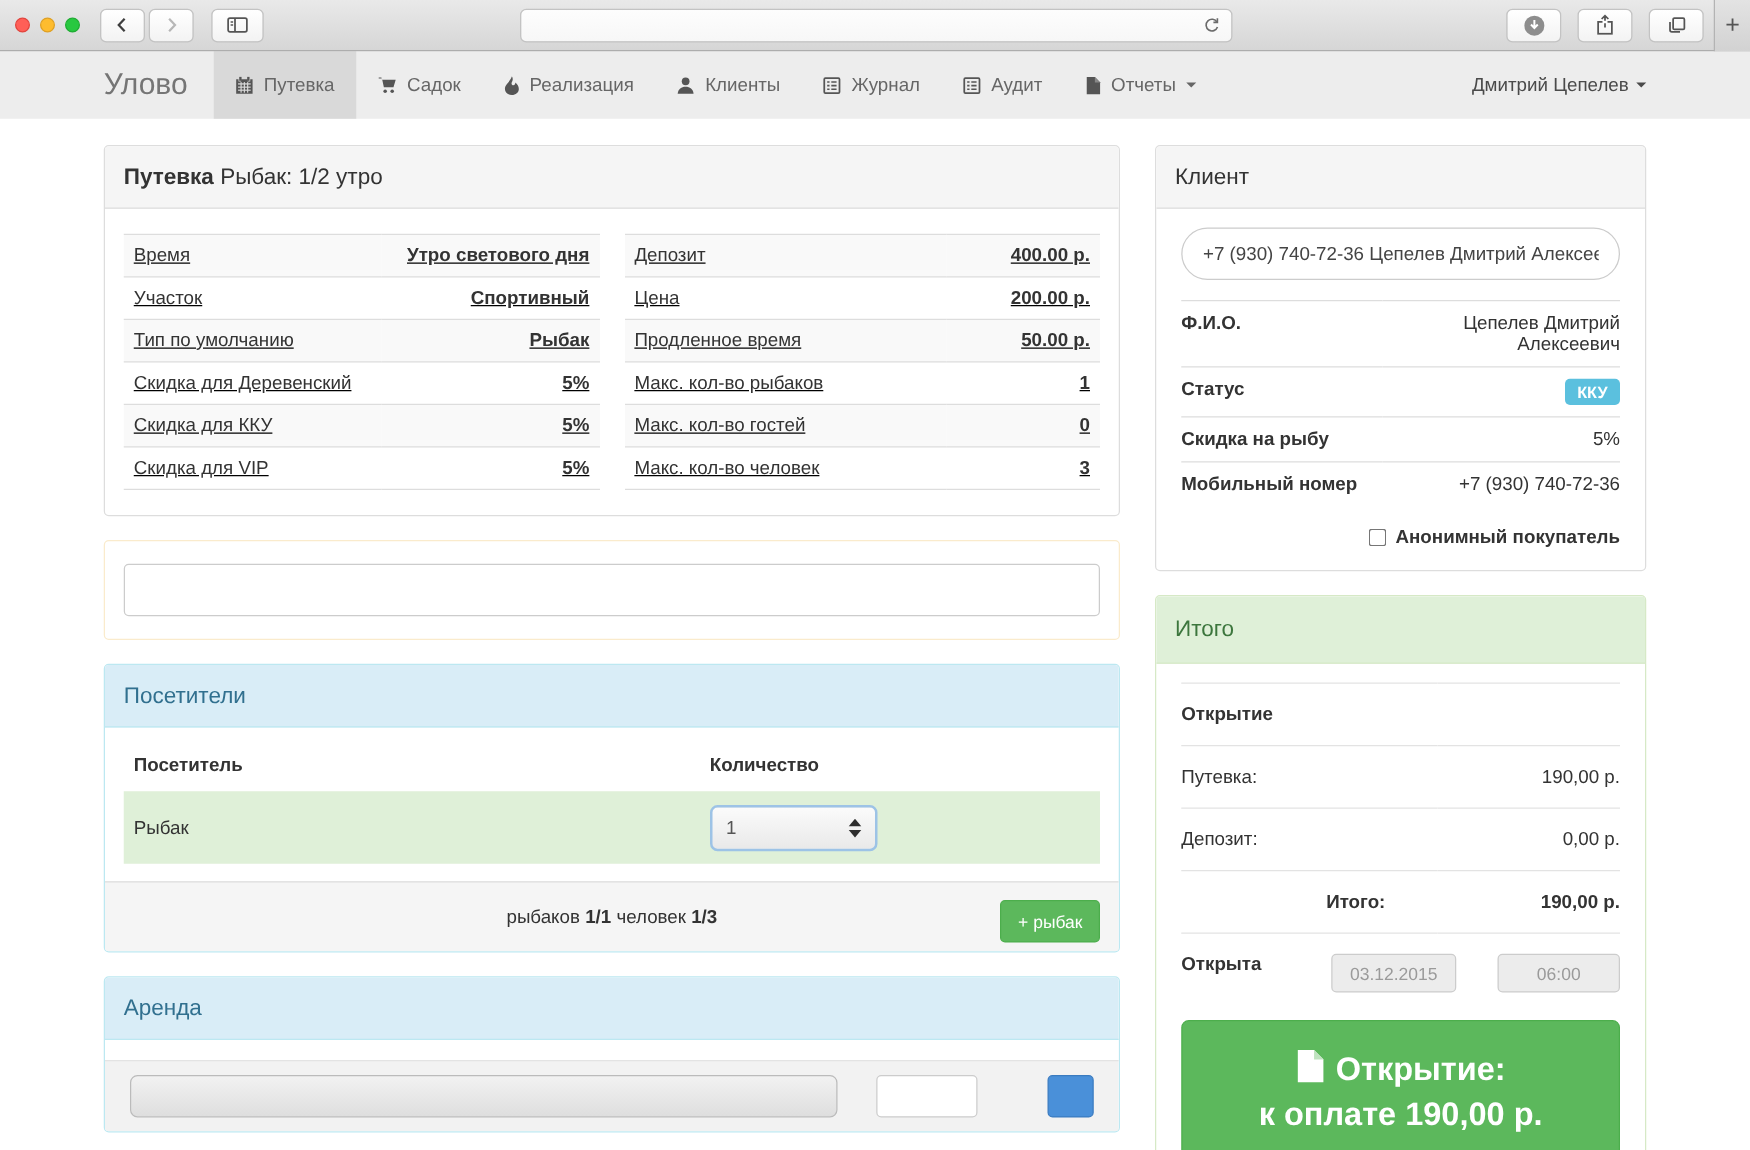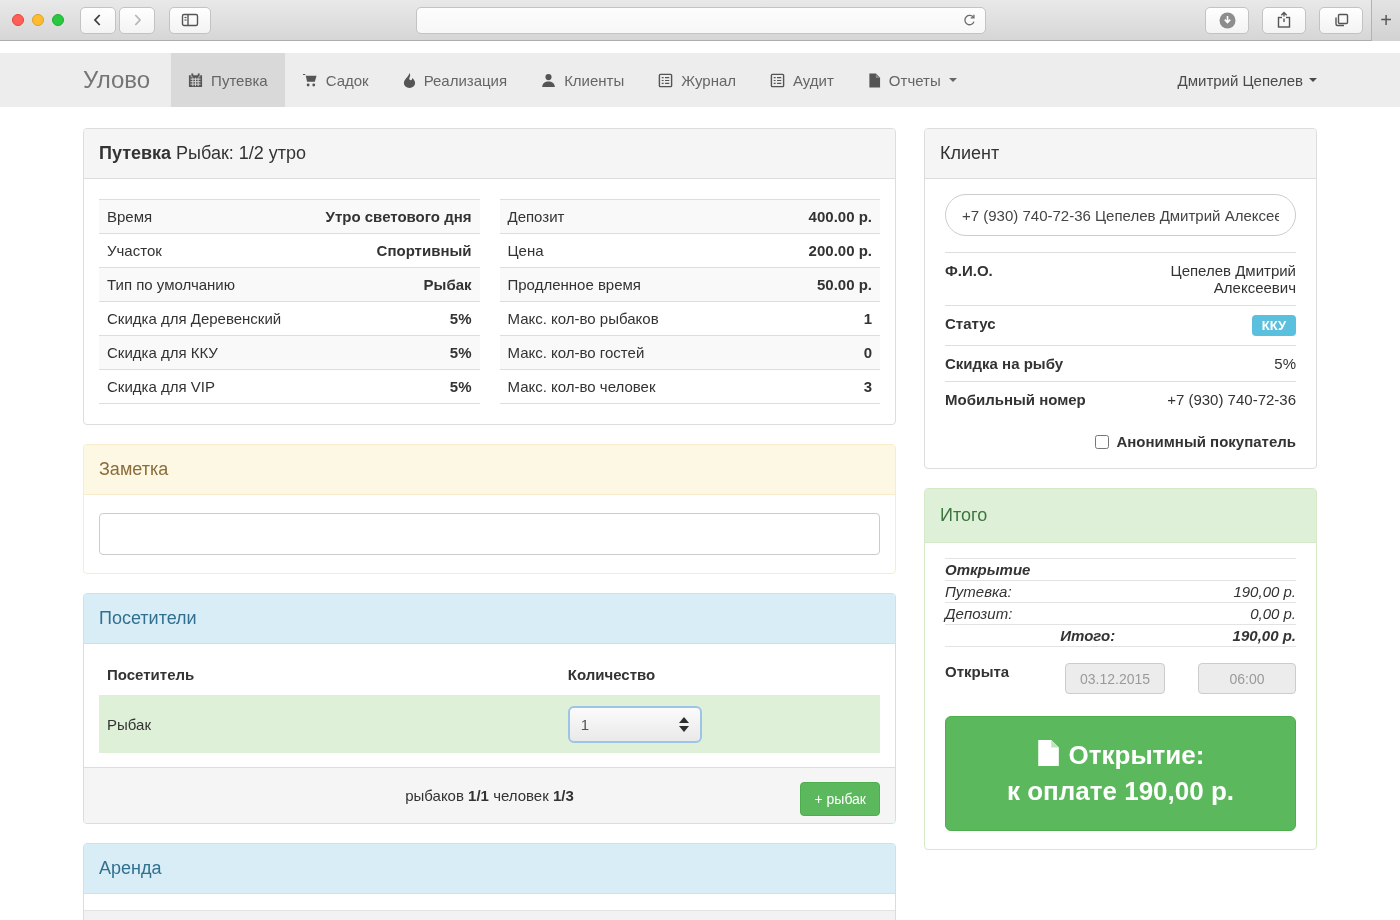--- a/index.html
+++ b/index.html
@@ -24,21 +24,21 @@
             border:1px solid #c3c3c3; border-radius:5px; display:flex; align-items:center;
             padding:0 8px; }
   .urlbar input { flex:1; border:none; outline:none; background:transparent; font-size:13px; color:#333; }
   .chrome-right { display:flex; gap:13px; align-items:center; margin-left:14px; }
   .newtab { width:29px; height:41px; border-left:1px solid #b3b3b3; display:flex;
             align-items:center; justify-content:center; font-size:20px; color:#555;
             background:linear-gradient(#e3e3e3,#d2d2d2); margin-left:8px; }
 
   
   .navbar { height:54px; background:#ededed; }
-  .nav-inner { width:1234px; height:100%; margin:12px auto; display:flex; align-items:stretch; }
+  .nav-inner { width:1234px; height:100%; margin:0 auto; display:flex; align-items:stretch; }
   .brand { font-size:24px; color:#757575; display:flex; align-items:center; margin-right:21px; }
   .nav-item { display:flex; align-items:center; gap:8px; padding:0 17px; color:#666;
               font-size:15px; cursor:pointer; }
   .nav-item svg { flex:0 0 auto; }
   .nav-item.active { background:#d9d9d9; }
   .nav-user { margin-left:auto; display:flex; align-items:center; gap:6px; color:#4a4a4a; font-size:15px; }
   .caret { width:0; height:0; border-left:4px solid transparent; border-right:4px solid transparent;
            border-top:4px solid #666; display:inline-block; }
 
   
@@ -54,21 +54,21 @@
   .panel-warning { border-color:#faebcc; }
   .panel-warning > .panel-header { background:#fcf8e3; color:#8a6d3b; border-bottom:1px solid #faebcc; }
   .panel-info { border-color:#bce8f1; }
   .panel-info > .panel-header { background:#d9edf7; color:#31708f; border-bottom:1px solid #bce8f1; }
   .panel-success { border-color:#d6e9c6; }
   .panel-success > .panel-header { background:#dff0d8; color:#3c763d; border-bottom:1px solid #d6e9c6; }
   .panel-body { padding:15px; }
   .bold { font-weight:bold; }
 
   
-  .kv-wrap { display:flex; gap:20px; }
+  .kv-wrap { display:flex; gap:20px;text-decoration:underline; }
   .kv-table { width:100%; border-collapse:collapse; font-size:15px; color:#333; }
   .kv-table td { padding:8px; border-top:1px solid #ddd; }
   .kv-table tr:last-child td { border-bottom:1px solid #ddd; }
   .kv-table tr:nth-child(odd) { background:#f9f9f9; }
   .kv-val { text-align:right; font-weight:bold; white-space:nowrap; }
 
   
   .note-body { padding:18px 15px; }
   .note-input { width:100%; height:42px; border:1px solid #ccc; border-radius:4px;
                 padding:0 12px; font-size:15px; outline:none; }
@@ -111,21 +111,21 @@
   .badge-info { background:#5bc0de; color:#fff; font-weight:bold; font-size:13px;
                 padding:3px 10px; border-radius:4px; display:inline-block; }
   .anon-row { margin-top:16px; text-align:right; font-weight:bold; font-size:15px;
               display:flex; justify-content:flex-end; align-items:center; gap:7px; }
   .anon-row input { width:14px; height:14px; }
 
   
   .total-header { padding:16px 15px; font-size:18px; }
   .total-body { padding:15px 20px 18px; font-size:15px; color:#333; }
   .total-table { width:100%; border-collapse:collapse; }
-  .total-table td { padding:2px 0; border-top:1px solid #e3e3e3;font-style:italic; }
+  .total-table td { padding:16px 0; border-top:1px solid #e3e3e3; }
   .total-table tr:last-child td { border-bottom:1px solid #e3e3e3; }
   .t-val { text-align:right; }
   .t-label-r { text-align:right; padding-right:42px !important; font-weight:bold; }
   .opened-row { display:flex; align-items:flex-start; margin-top:16px; }
   .opened-label { font-weight:bold; }
   .disabled-input { background:#ececec; border:1px solid #ccc; border-radius:4px; color:#9a9a9a;
                     text-align:center; height:31px; font-size:14px; outline:none; }
   .date-input { width:100px; margin-left:auto; }
   .time-input { width:98px; margin-left:33px; }
   .pay-btn { margin-top:22px; width:100%; background:#5cb85c; border:1px solid #4cae4c;
@@ -336,21 +336,20 @@
                     <td>Макс. кол-во человек</td>
                     <td class="kv-val">3</td>
                   </tr>
           </tbody>
               </table>
         </div>
       </div>
     </div>
 
     <div class="panel panel-warning">
-      <div class="panel-header">Заметка</div>
       <div class="note-body">
         <input class="note-input" value="" style="">
       </div>
     </div>
 
     <div class="panel panel-info">
       <div class="panel-header">Посетители</div>
       <div class="panel-body" style="padding:12px 15px 14px;">
         <table class="vis-table">
           <tbody>

